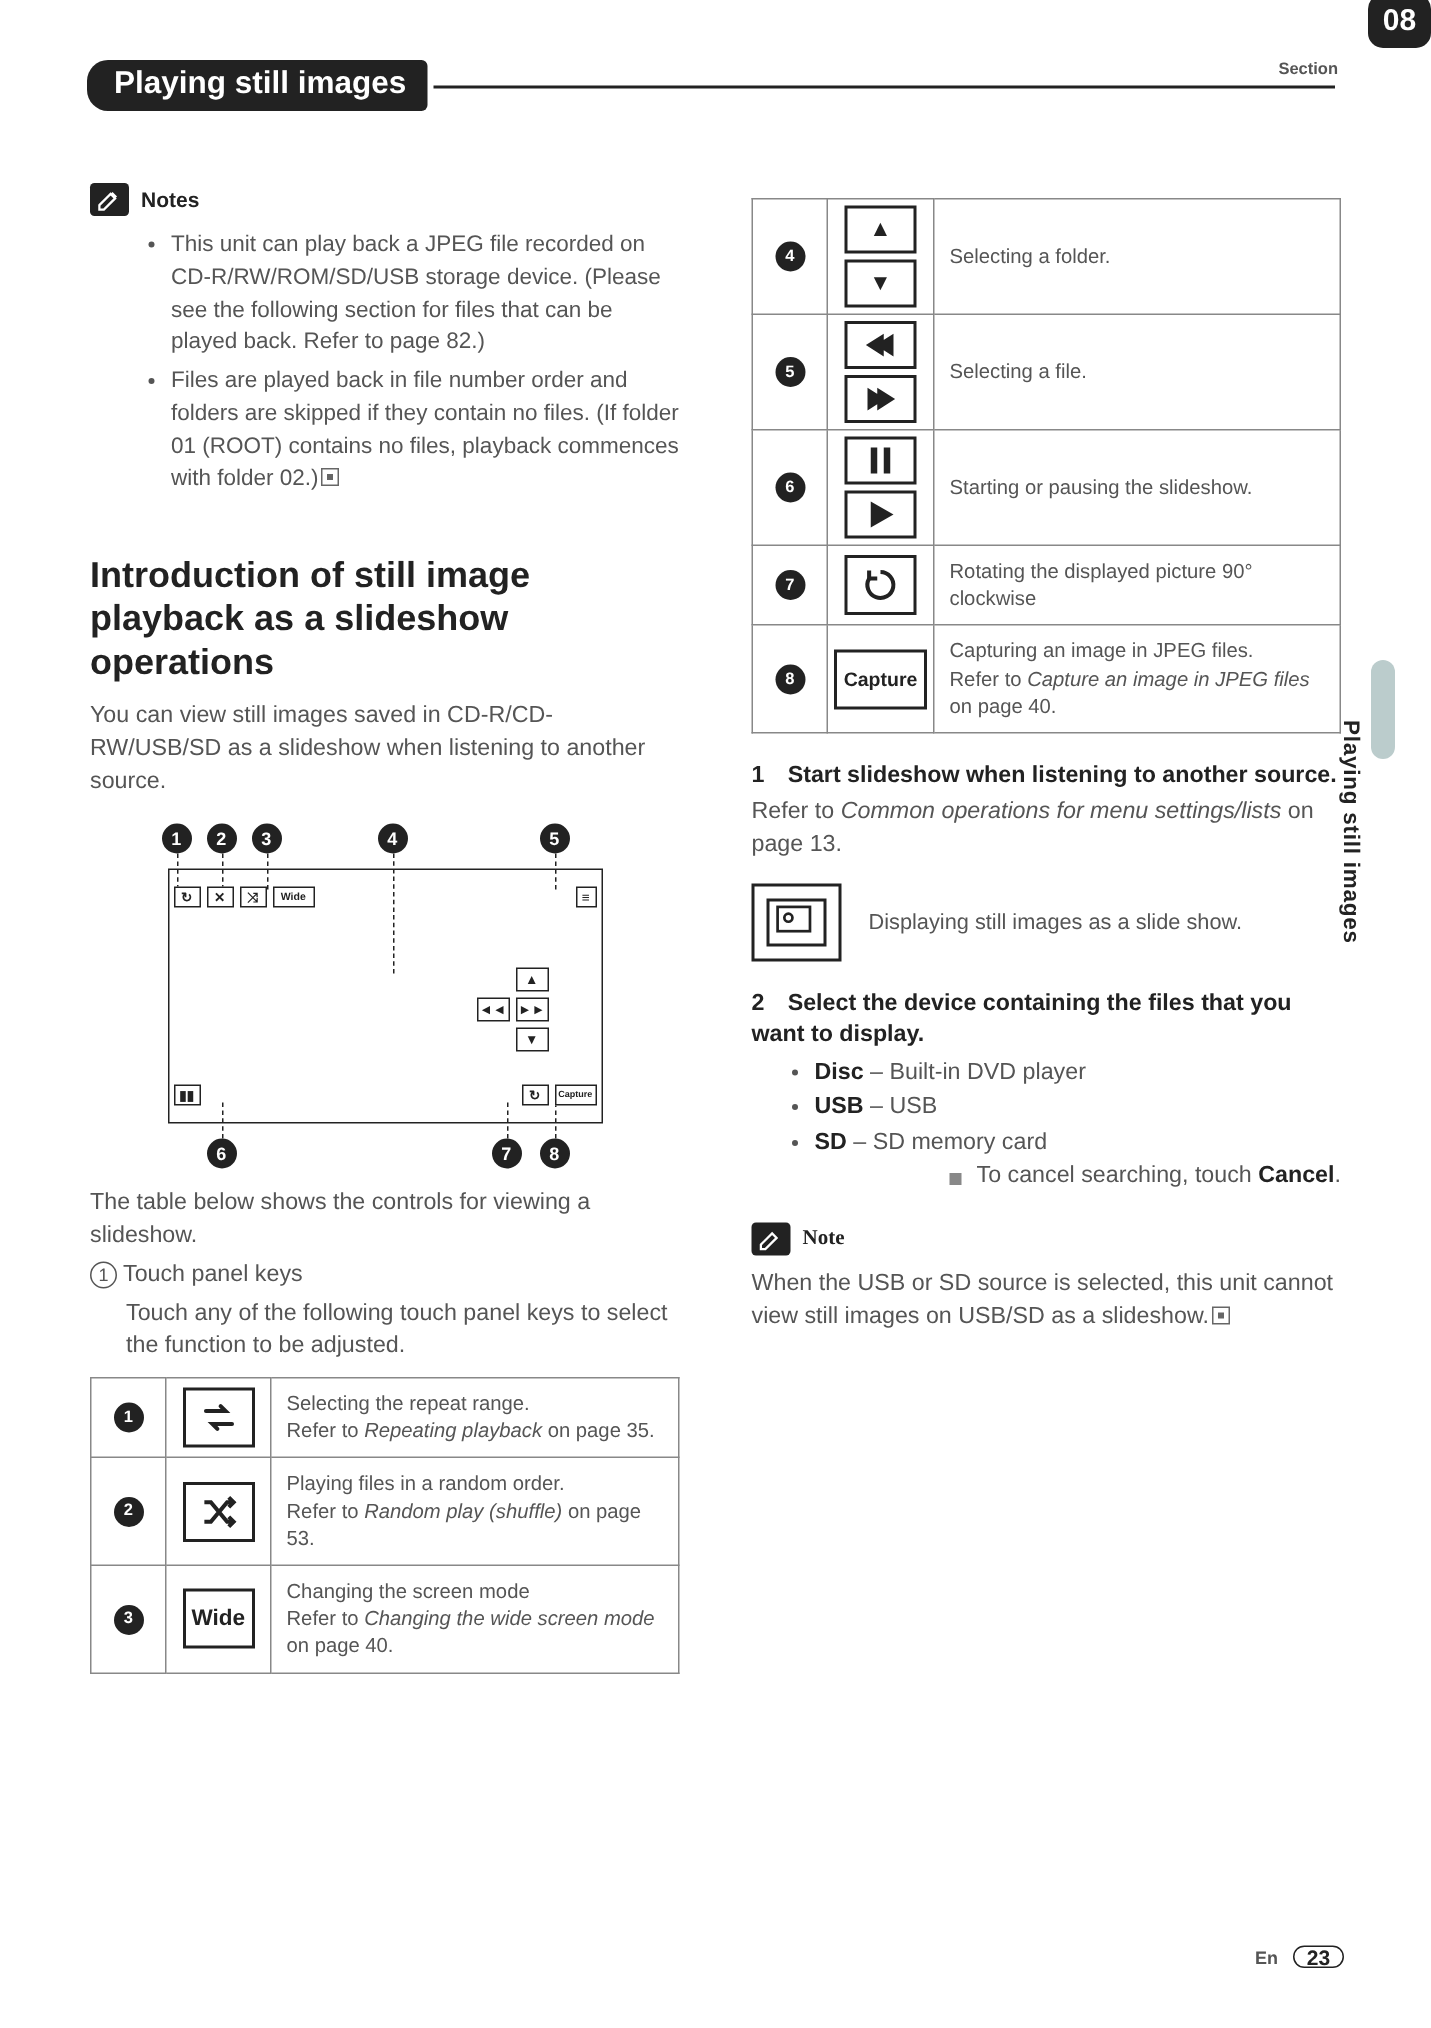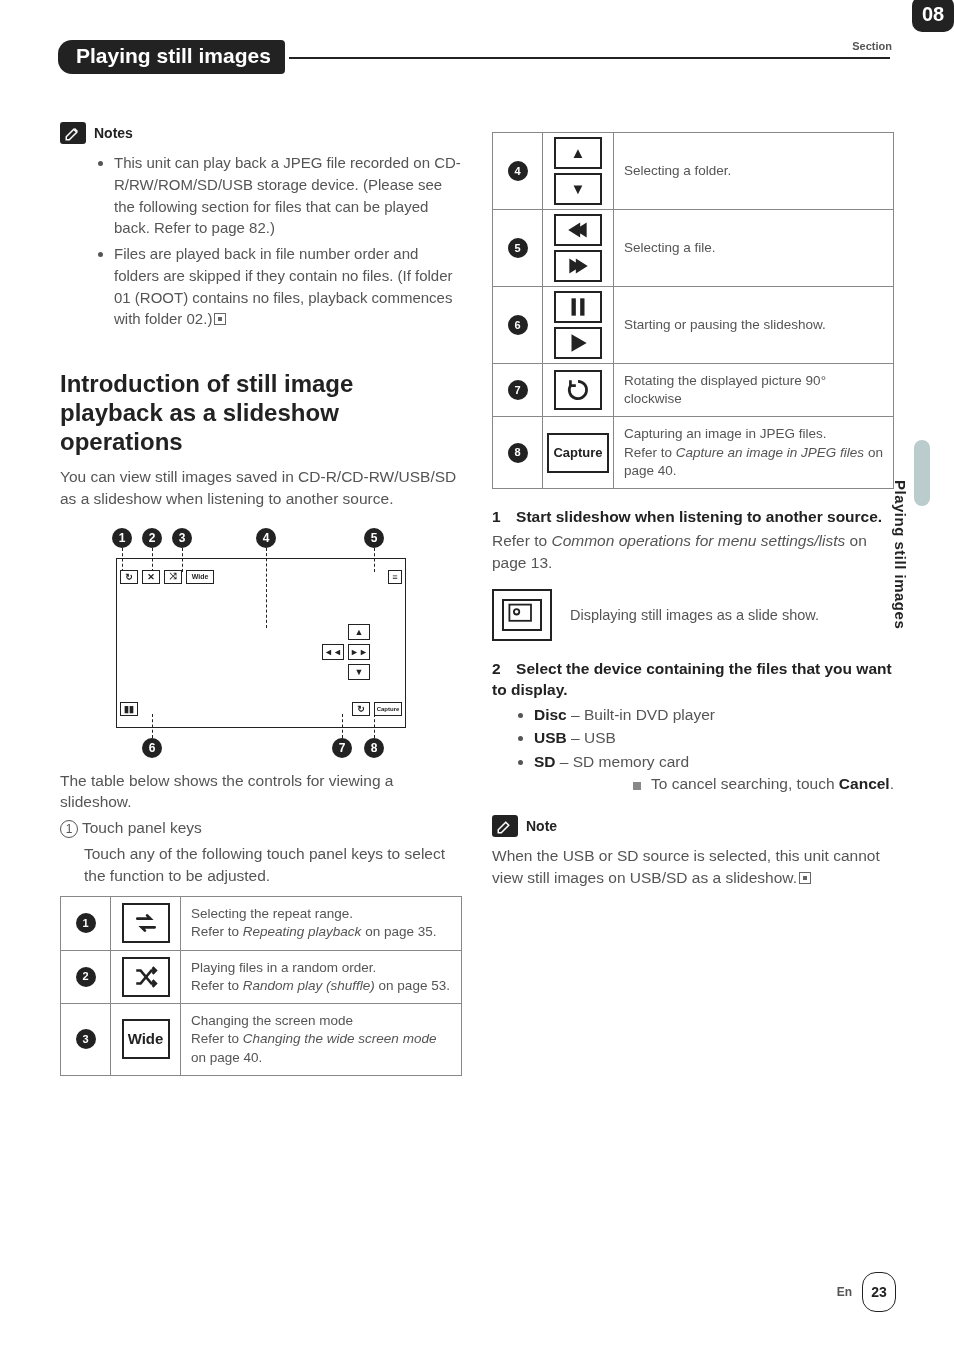--- a/index.html
+++ b/index.html
@@ -4,21 +4,21 @@
 <style>
   * { box-sizing: border-box; margin: 0; padding: 0; }
   html, body { width: 954px; height: 1352px; font-family: Arial, Helvetica, sans-serif; color: #444; background: #fff; }
   .page { position: relative; width: 954px; height: 1352px; padding: 40px 60px 30px 60px; }
   .section-label { position: absolute; top: 40px; right: 62px; font-size: 11px; font-weight: bold; color: #555; }
   .title-pill { display: inline-block; background: #222; color: #fff; font-weight: bold; font-size: 21px; padding: 4px 14px 6px 18px; border-radius: 14px 4px 4px 14px; margin-left: -2px;}
   .section-num { position: absolute; right: 0; top: -4px; width: 42px; height: 36px; background: #222; color: #fff; border-radius: 10px; font-weight: bold; font-size: 20px; display: flex; align-items: center; justify-content: center; }
   .header-wrap { display: flex; align-items: center; }
   .header-rule { flex: 1; height: 2px; background: #222; margin-left: 4px; margin-right: 4px; margin-top: 2px;}
 
-  .cols { display: flex; gap: 30px; margin-top: 48px; }
+  .cols { display: flex; gap: 48px; margin-top: 48px; }
   .col { flex: 1; min-width: 0; }
 
   .notes-head { display: flex; align-items: center; gap: 8px; margin-bottom: 8px; }
   .note-icon { width: 26px; height: 22px; background: #222; border-radius: 3px; display:flex; align-items:center; justify-content:center;}
   .note-icon svg { width: 18px; height: 18px; }
   .notes-title { font-weight: bold; font-size: 14px; color: #222; }
   ul.notes { list-style: disc; padding-left: 26px; font-size: 15px; line-height: 1.45; color: #555;}
   ul.notes li { margin-bottom: 4px; margin-left: 28px; }
   .endmark { display:inline-block; width:12px; height:12px; border:1px solid #666; position:relative; top:1px; margin-left:2px;}
   .endmark::after { content:""; position:absolute; inset:3px; background:#666;}
@@ -59,21 +59,21 @@
   .hint-bullet .sq { width:8px; height:8px; background:#888; margin-top:7px; flex-shrink:0; margin-left: 6px;}
 
   
   .sidetab { position:absolute; right: 42px; top: 480px; width: 20px; height: 280px; }
   .sidetab .bar { position:absolute; right:-18px; top:-40px; width:16px; height:66px; background:#bcc; border-radius:8px;}
   .sidetab .txt { writing-mode: vertical-rl; font-weight:bold; font-size:15px; color:#222; letter-spacing:0.5px;}
 
   
   .footer { position:absolute; bottom: 40px; right: 58px; display:flex; align-items:center; gap:10px;}
   .footer .en { font-size:12px; font-weight:bold; color:#555;}
-  .footer .pg { width:34px; height:40px; border:1.5px solid #222; border-radius:14px; display:flex; align-items:center; justify-content:center; font-weight:bold; font-size:14px; color:#222;}
+  .footer .pg { width:34px; height:15px; border:1.5px solid #222; border-radius:14px; display:flex; align-items:center; justify-content:center; font-weight:bold; font-size:14px; color:#222;}
 
   svg.ic { width:26px; height:26px; }
 </style>
 </head>
 <body>
 
 <div class="page">
 
   <div class="section-label">Section</div>
 
@@ -271,21 +271,21 @@
       <ul class="devlist">
         <li><span class="bold">Disc</span><span> – Built-in DVD player</span></li>
         <li><span class="bold">USB</span><span> – USB</span></li>
         <li><span class="bold">SD</span><span> – SD memory card</span></li>
       </ul>
       <div class="hint-bullet">
         <div class="sq"></div>
         <div><span>To cancel searching, touch </span><span class="bold">Cancel</span><span>.</span></div>
       </div>
 
-      <div class="notes-head" style="margin-top:22px;">
+      <div class="notes-head" style="margin-top:22px;font-family:Liberation Serif, serif;">
         <div class="note-icon">
           <svg viewBox="0 0 24 24">
               <path d="M3 17l10-10 4 4-10 10H3v-4z" fill="none" stroke="#fff" stroke-width="2"></path>
             </svg>
         </div>
         <div class="notes-title">Note</div>
       </div>
       <p class="body">
         <span>When the USB or SD source is selected, this unit cannot view still images on USB/SD as a slideshow.</span><span class="endmark"></span>
       </p>

